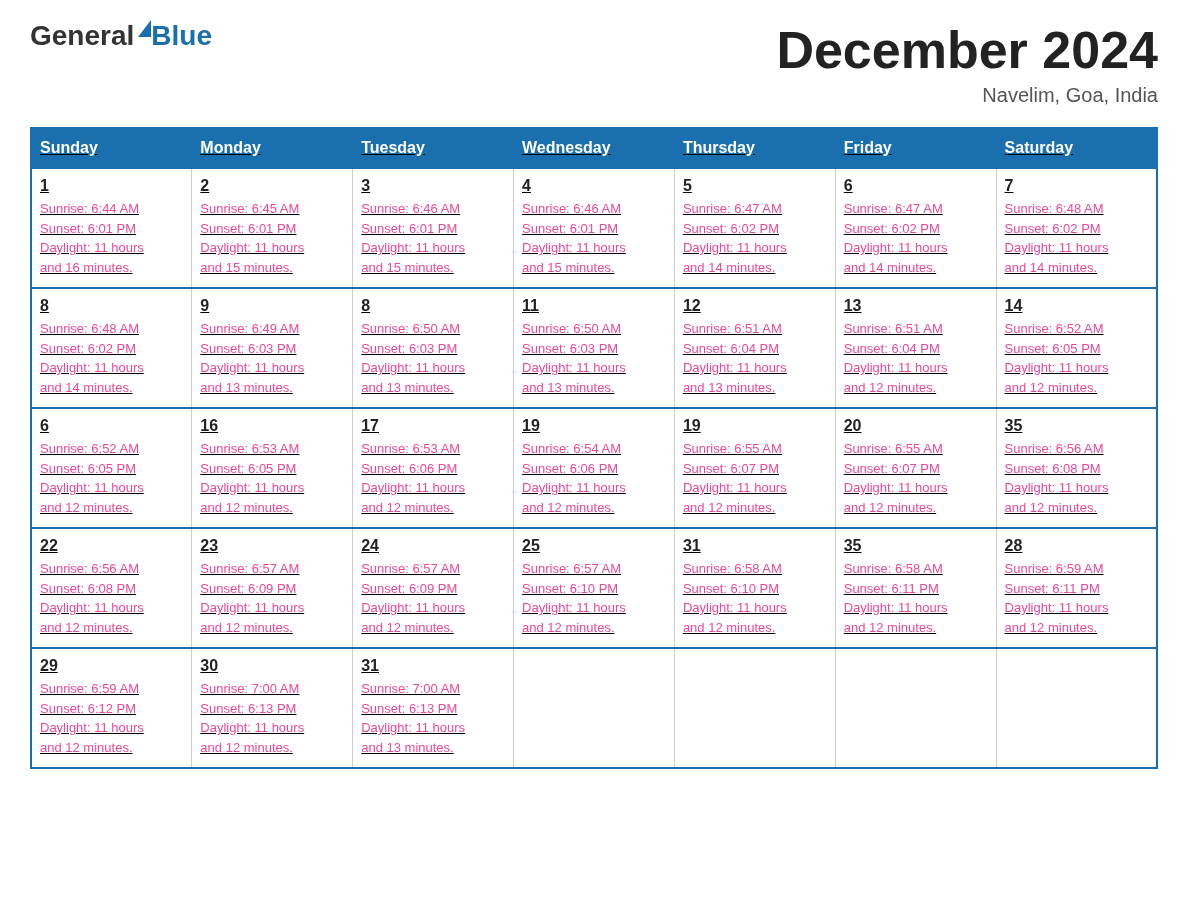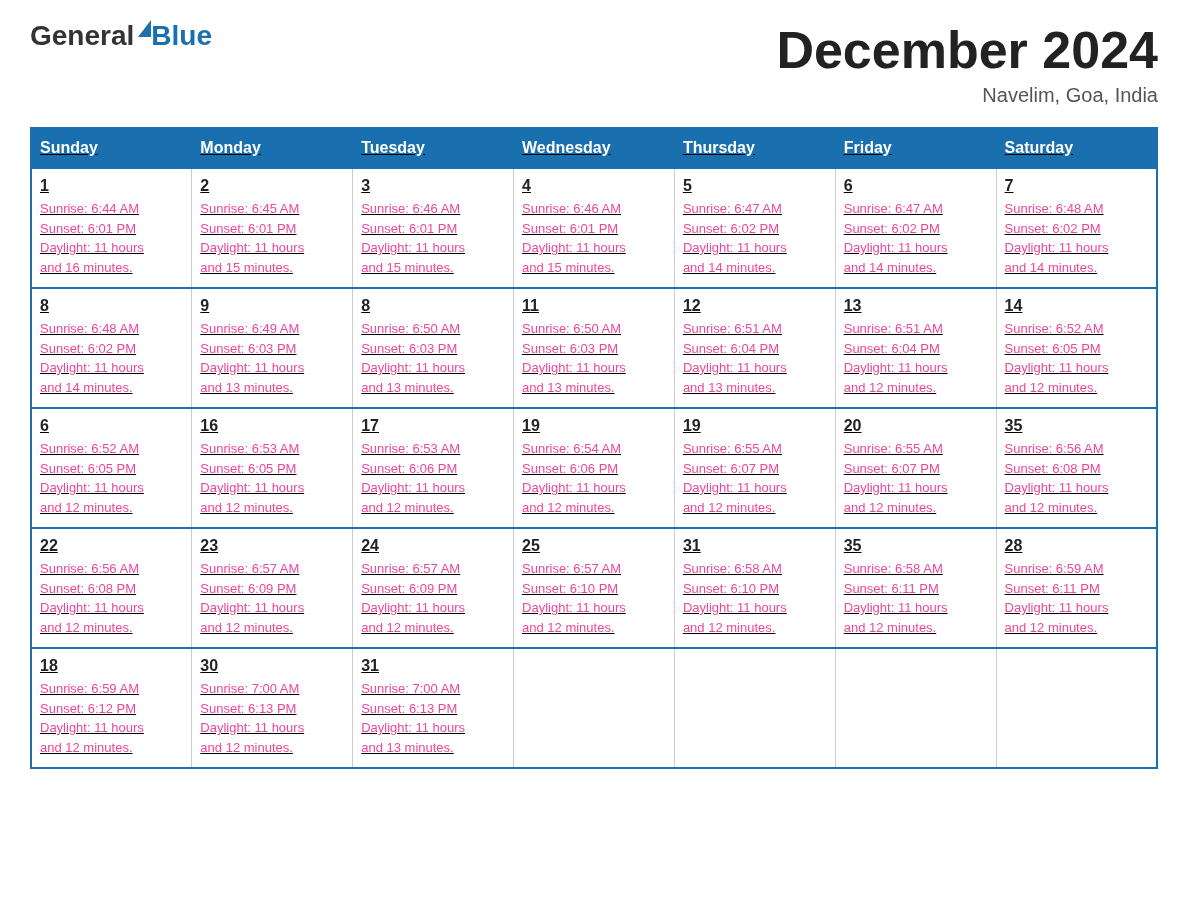--- a/index.html
+++ b/index.html
@@ -239,21 +239,21 @@
           <span class="day-number">35</span>
         <div class="day-info">Sunrise: 6:58 AM<br>Sunset: 6:11 PM<br>Daylight: 11 hours<br>and 12 minutes.</div>
         </td>
         <td>
           <span class="day-number">28</span>
         <div class="day-info">Sunrise: 6:59 AM<br>Sunset: 6:11 PM<br>Daylight: 11 hours<br>and 12 minutes.</div>
         </td>
       </tr>
       <tr>
         <td>
-          <span class="day-number">18</span>
+          <span class="day-number">29</span>
         <div class="day-info">Sunrise: 6:59 AM<br>Sunset: 6:12 PM<br>Daylight: 11 hours<br>and 12 minutes.</div>
         </td>
         <td>
           <span class="day-number">30</span>
         <div class="day-info">Sunrise: 7:00 AM<br>Sunset: 6:13 PM<br>Daylight: 11 hours<br>and 12 minutes.</div>
         </td>
         <td>
           <span class="day-number">31</span>
         <div class="day-info">Sunrise: 7:00 AM<br>Sunset: 6:13 PM<br>Daylight: 11 hours<br>and 13 minutes.</div>
         </td>

